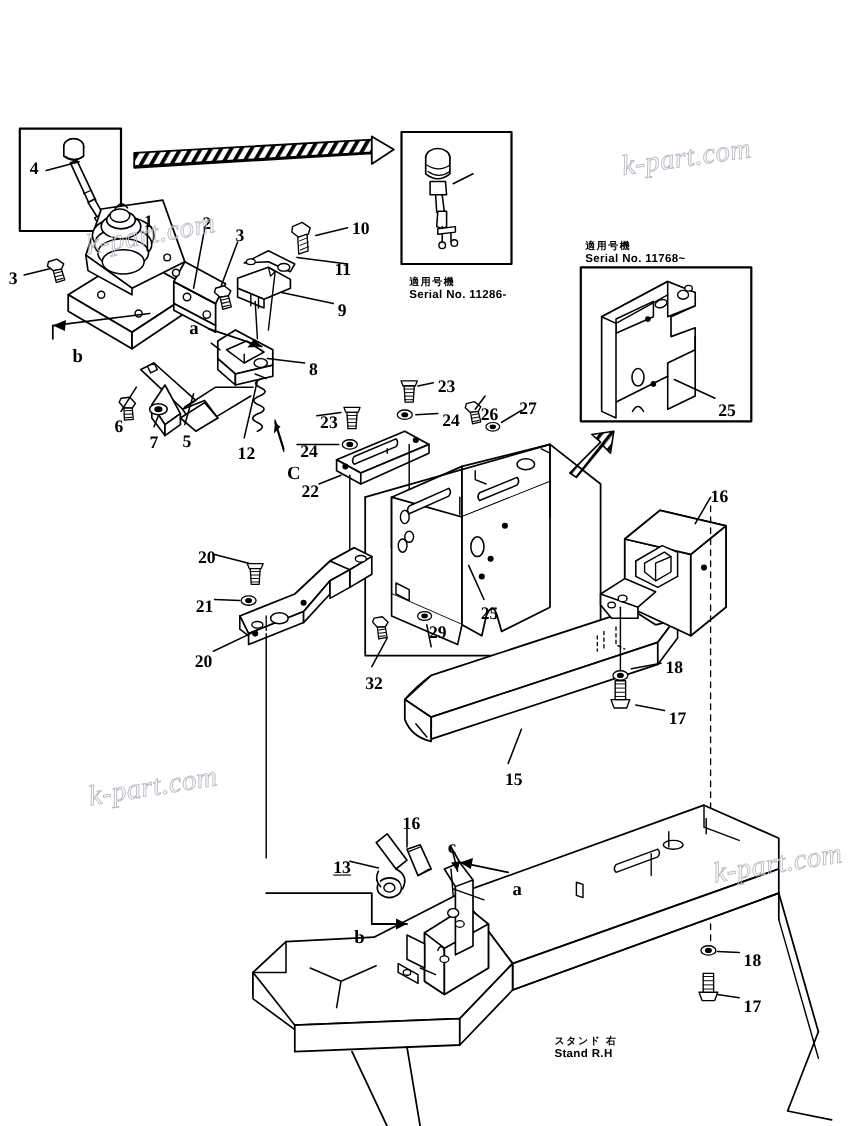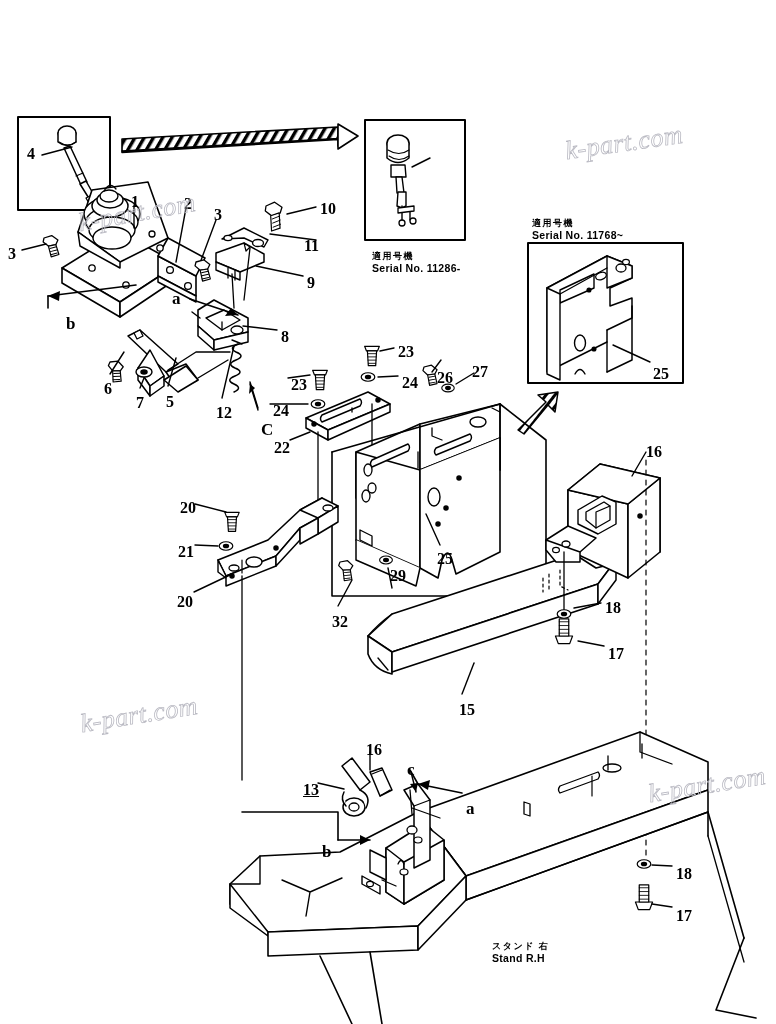--- a/index.html
+++ b/index.html
@@ -534,21 +534,21 @@
       <div class="lbl ref" style="left: 407px; top: 761px;">c</div>
       <div class="lbl ref" style="left: 322px; top: 843px;">b</div>
       <div class="cap" style="left: 372px; top: 251px;">
         <span class="jp">適用号機</span>
         <span class="en">Serial No. 11286-</span>
       </div>
       <div class="cap" style="left: 532px; top: 218px;">
         <span class="jp">適用号機</span>
         <span class="en">Serial No. 11768~</span>
       </div>
-      <div class="cap" style="left: 492px; top: 941px;">
+      <div class="cap" style="left: 504px; top: 941px;">
         <span class="jp">スタンド 右</span>
         <span class="en">Stand R.H</span>
       </div>
       <div class="wm" style="left: 565px; top: 128px; transform: rotate(-8deg);">k-part.com</div>
       <div class="wm" style="left: 80px; top: 700px; transform: rotate(-9deg);">k-part.com</div>
       <div class="wm" style="left: 648px; top: 770px; transform: rotate(-9deg);">k-part.com</div>
       <div class="wm" style="left: 78px; top: 198px; transform: rotate(-10deg);">k-part.com</div>
     </div>
 
 </div>

